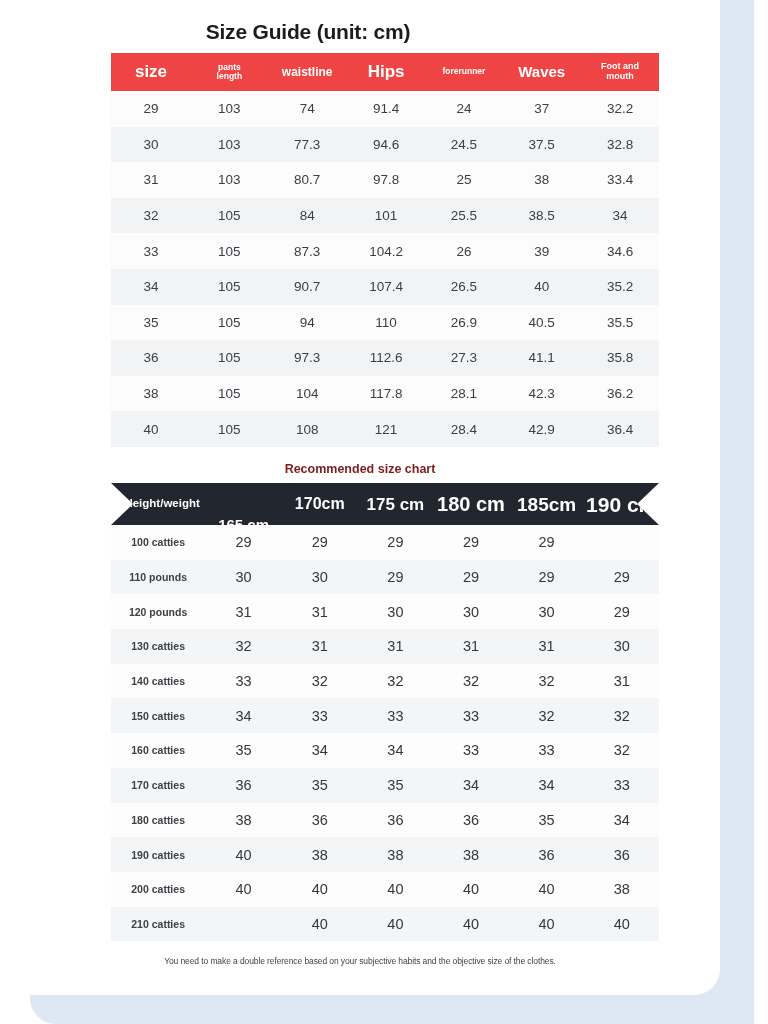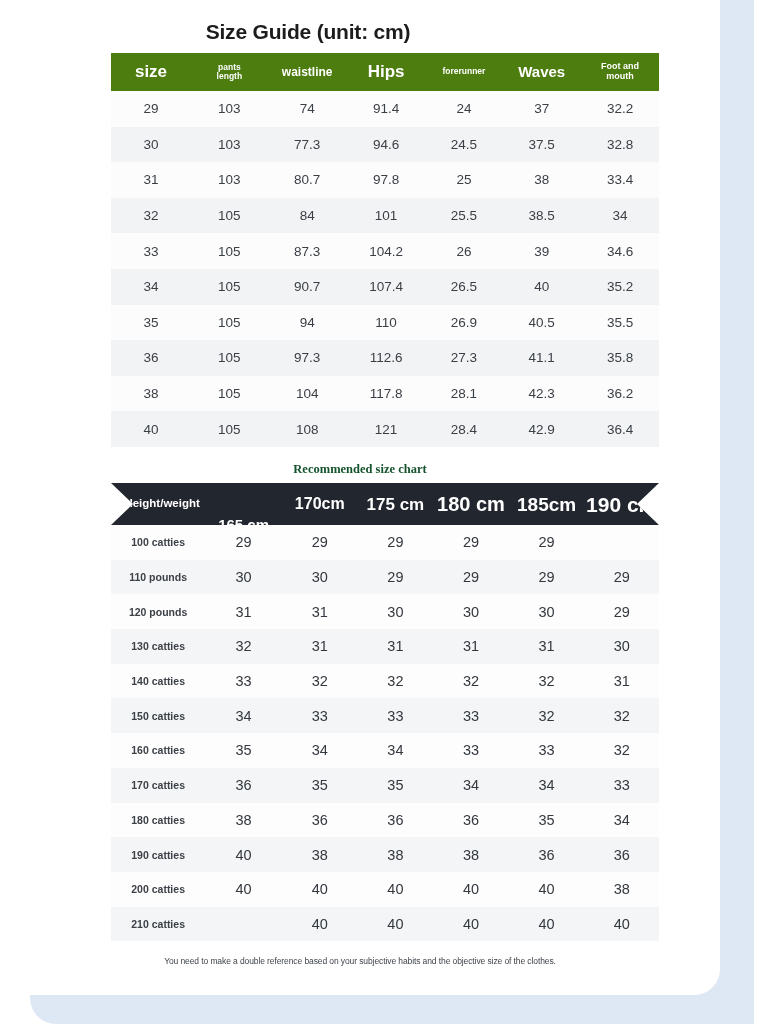--- a/index.html
+++ b/index.html
@@ -69,21 +69,21 @@
     left: 111px;
     top: 41px;
     width: 548px;
   }
   table.grid {
     border-collapse: collapse;
     width: 100%;
     table-layout: fixed;
   }
   .t1 thead th {
-    background: #4d7c0f;
+    background: #ef4444;
     color: #ffffff;
     font-weight: bold;
     padding: 0;
     height: 38px;
     vertical-align: middle;
     text-align: center;
     line-height: 1.08;
   }
   .hd-xl  { font-size: 17px; }
   .hd-lg  { font-size: 15px; }
@@ -104,22 +104,21 @@
 
   
   .mid-caption {
     position: absolute;
     left: 0;
     top: 450px;
     width: 720px;
     text-align: center;
     font-size: 12.5px;
     font-weight: bold;
-    color: #14532d;
-    font-family: Liberation Serif, serif;
+    color: #7f1d1d;
   }
 
   
   .t2-wrap {
     position: absolute;
     left: 111px;
     top: 471px;
     width: 548px;
   }
   .t2-head {

